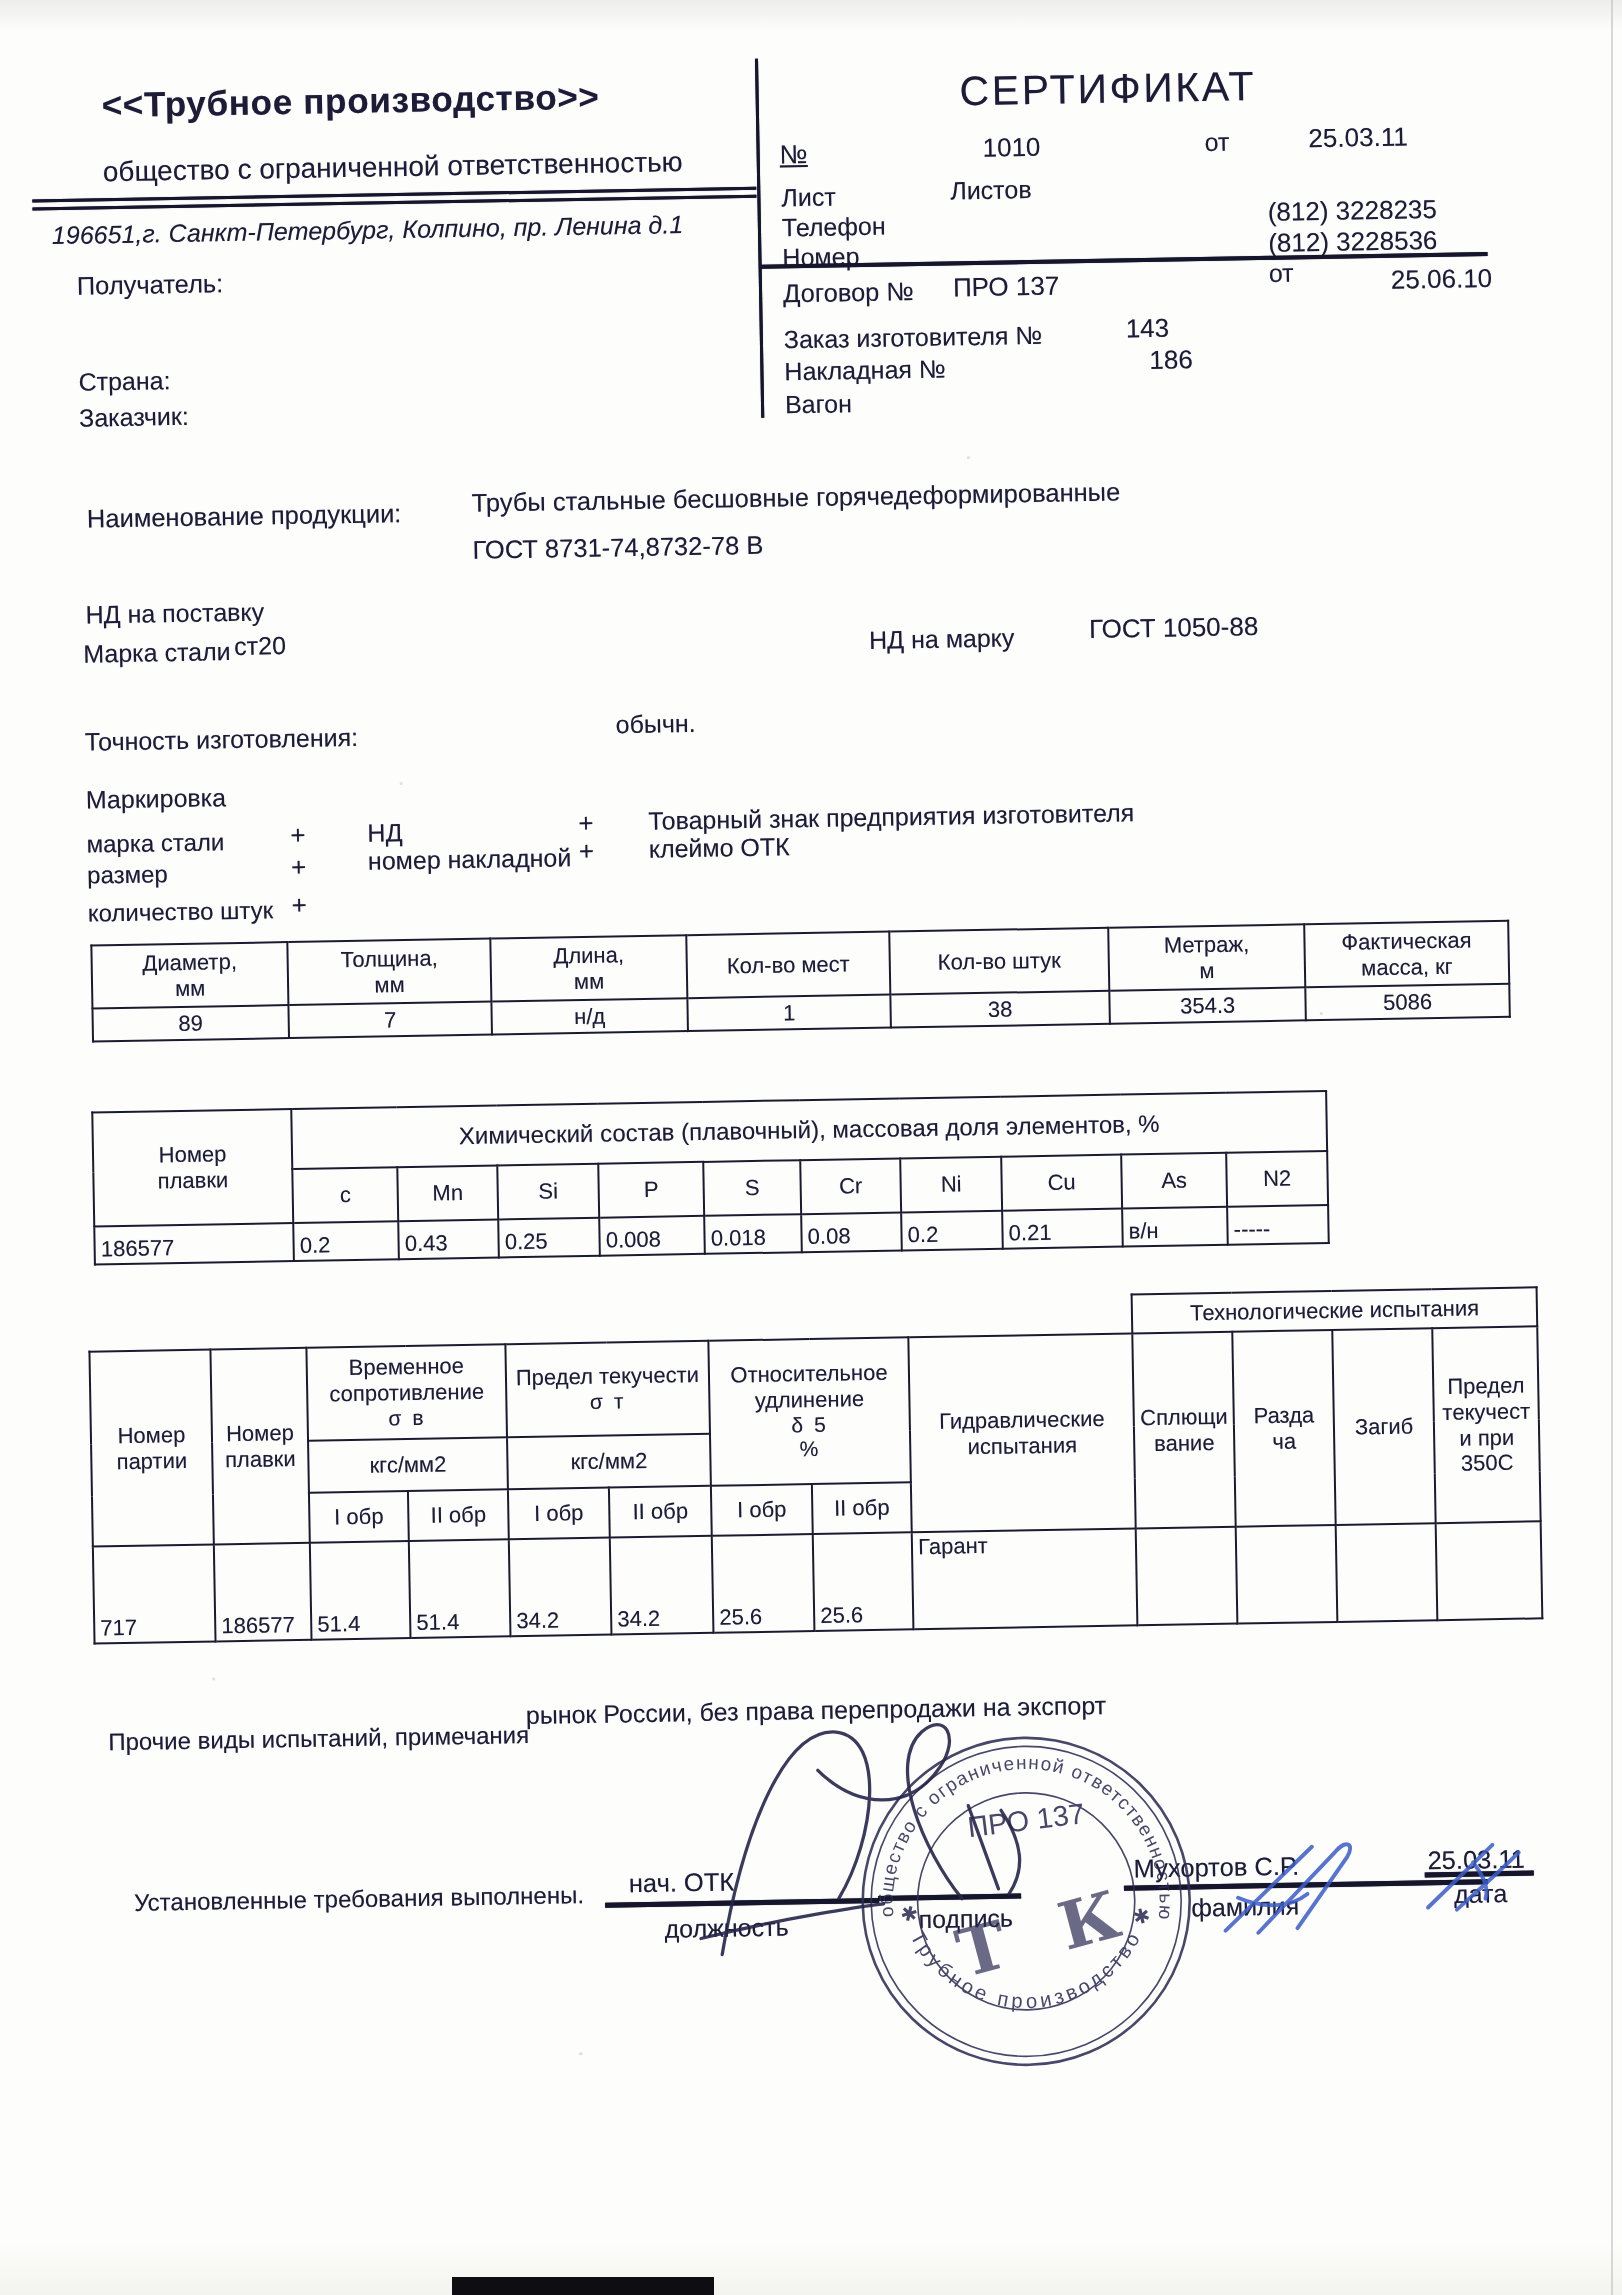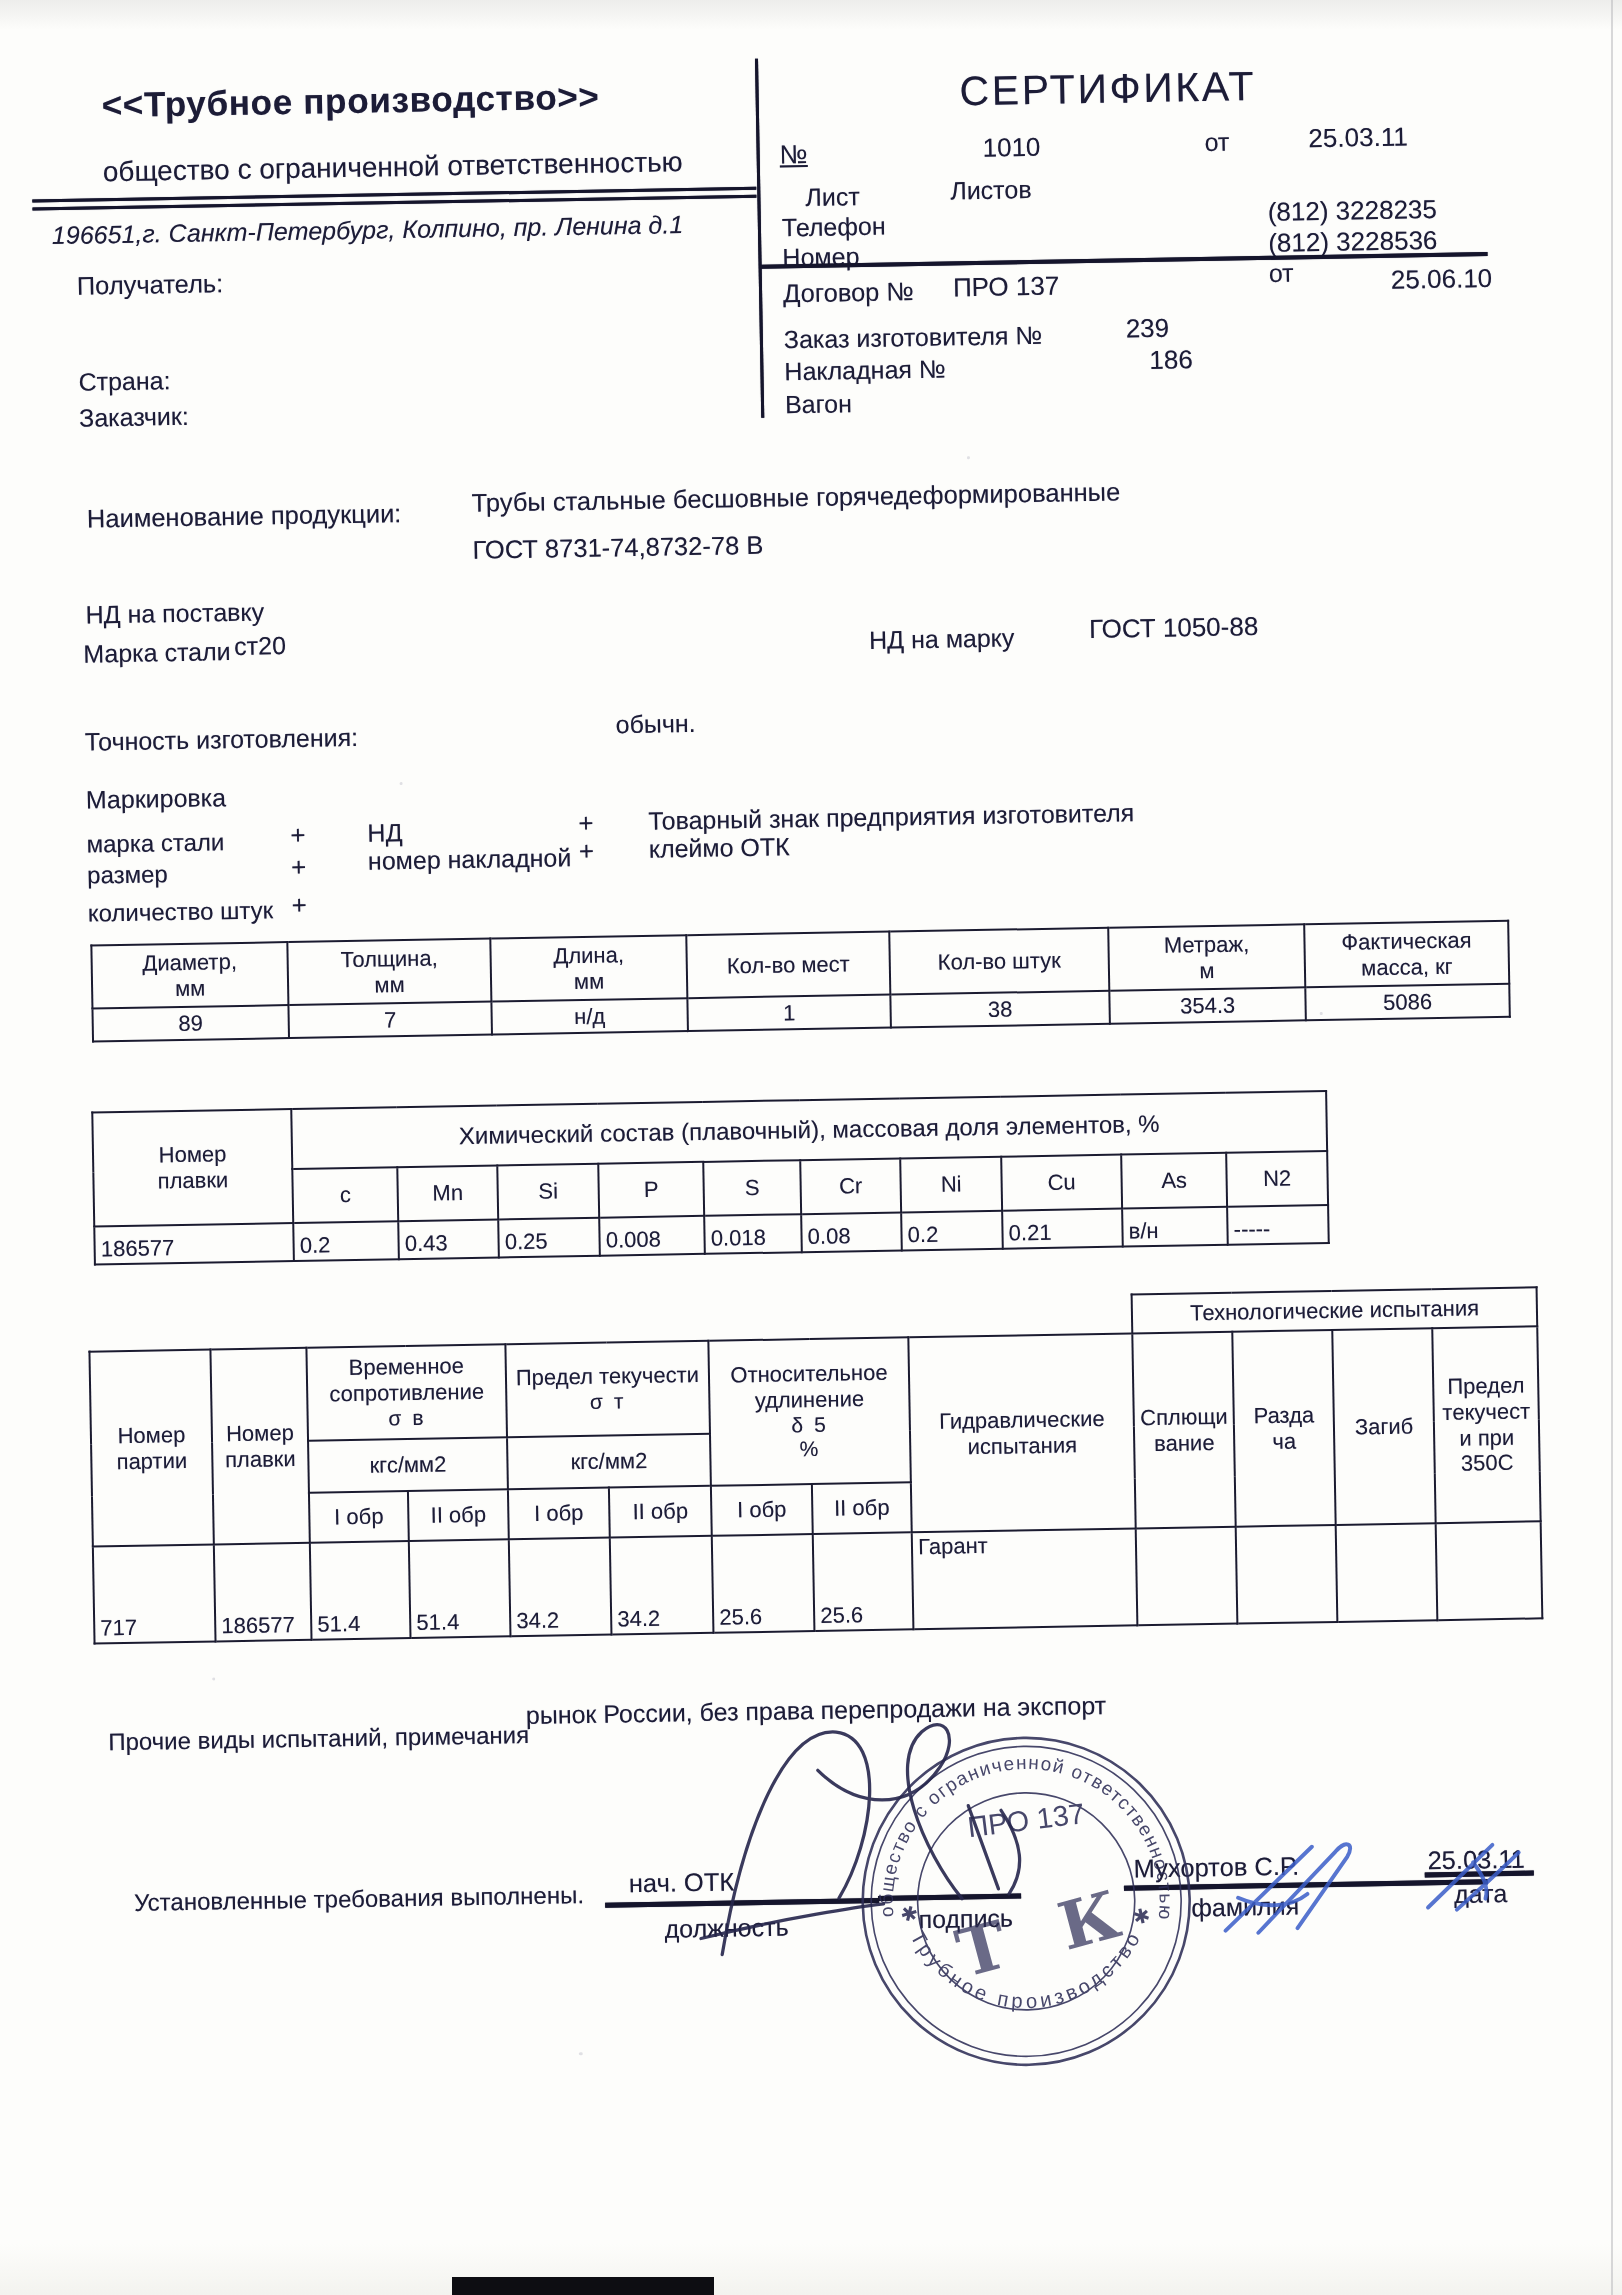--- a/index.html
+++ b/index.html
@@ -49,36 +49,36 @@
 
   <div class="abs line" style="left:774px;top:58px;width:3.3px;height:359px;"></div>
 
   <div class="abs tx" style="left:978px;top:71px;font-size:41px;letter-spacing:2.6px;">СЕРТИФИКАТ</div>
 
   <div class="abs tx" style="left:797px;top:139px;font-size:26px;text-decoration:underline;">№</div>
   <div class="abs tx" style="left:1000px;top:136px;font-size:26px;">1010</div>
   <div class="abs tx" style="left:1222px;top:135px;font-size:25px;">от</div>
   <div class="abs tx" style="left:1326px;top:132px;font-size:26px;">25.03.11</div>
 
-  <div class="abs tx" style="left:798px;top:183px;font-size:25px;margin-left:24px;">Лист</div>
+  <div class="abs tx" style="left:798px;top:183px;font-size:25px;">Лист</div>
   <div class="abs tx" style="left:967px;top:179px;font-size:25px;">Листов</div>
   <div class="abs tx" style="left:798px;top:213px;font-size:25px;">Телефон</div>
   <div class="abs tx" style="left:1284px;top:205px;font-size:26px;">(812) 3228235</div>
   <div class="abs tx" style="left:798px;top:243px;font-size:25px;">Номер</div>
   <div class="abs tx" style="left:1284px;top:236px;font-size:26px;">(812) 3228536</div>
 
   <div class="abs line" style="left:775px;top:264px;width:728px;height:3.9px;"></div>
 
   <div class="abs tx" style="left:798px;top:279px;font-size:25.5px;">Договор №</div>
   <div class="abs tx" style="left:968px;top:275px;font-size:26px;">ПРО 137</div>
   <div class="abs tx" style="left:1284px;top:267px;font-size:25px;">от</div>
   <div class="abs tx" style="left:1406px;top:275px;font-size:26px;">25.06.10</div>
 
   <div class="abs tx" style="left:798px;top:325px;font-size:25px;">Заказ изготовителя №</div>
-  <div class="abs tx" style="left:1140px;top:319px;font-size:26px;">239</div>
+  <div class="abs tx" style="left:1140px;top:319px;font-size:26px;">143</div>
   <div class="abs tx" style="left:798px;top:357px;font-size:25px;">Накладная №</div>
   <div class="abs tx" style="left:1163px;top:351px;font-size:26px;">186</div>
   <div class="abs tx" style="left:798px;top:390px;font-size:25px;">Вагон</div>
 
   <div class="abs tx" style="left:98px;top:492px;font-size:25.5px;">Наименование продукции:</div>
   <div class="abs tx" style="left:483px;top:483px;font-size:25.5px;">Трубы стальные бесшовные горячедеформированные</div>
   <div class="abs tx" style="left:483px;top:530px;font-size:25.5px;">ГОСТ 8731-74,8732-78 В</div>
 
   <div class="abs tx" style="left:95px;top:588px;font-size:25px;">НД на поставку</div>
 

